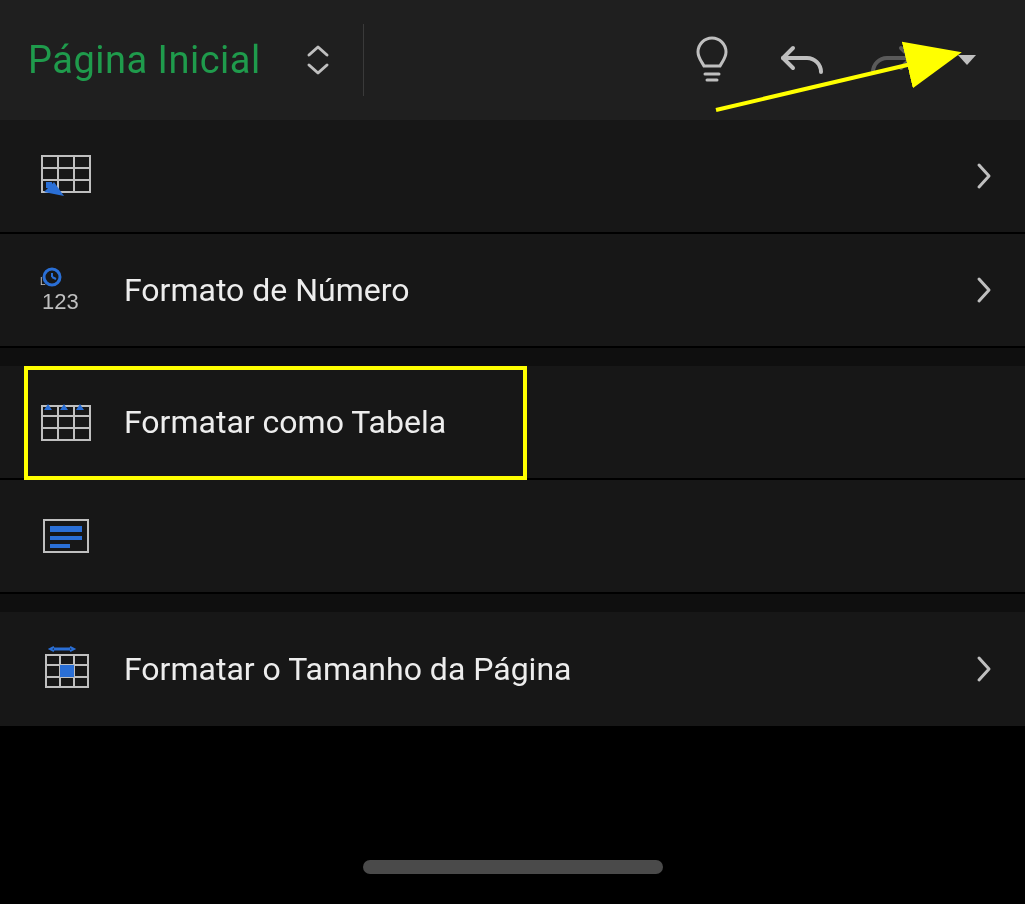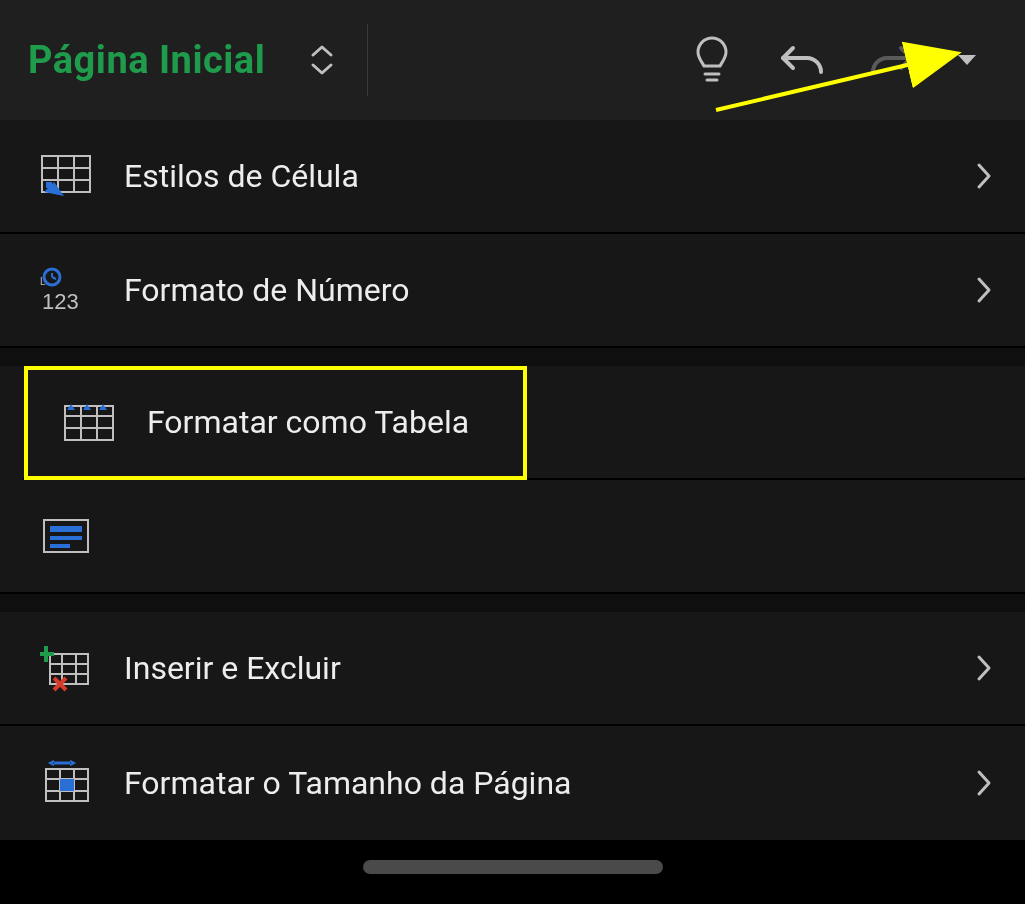--- a/index.html
+++ b/index.html
@@ -17,21 +17,21 @@
     align-items: center;
     height: 120px;
     background: #1f1f1f;
     padding: 0 28px;
     box-sizing: border-box;
     position: relative;
   }
   .toolbar .title {
     color: #1f9b4c;
     font-size: 38px;
-    font-weight: 700;
+    font-weight: 400;
     letter-spacing: 0.5px;
   }
   .toolbar .updown {
     margin-left: 30px;
     width: 54px;
     height: 80px;
     display: flex;
     flex-direction: column;
     align-items: center;
     justify-content: center;
@@ -83,21 +83,20 @@
     right: 32px;
     top: 50%;
     transform: translateY(-50%);
   }
   .gap {
     height: 18px;
     background: #0f0f0f;
   }
   .highlight-wrap {
     position: relative;
-    padding-left: 23px;
   }
   .highlight-border {
     position: absolute;
     left: 24px;
     right: 498px;
     top: 0;
     bottom: 0;
     border: 4px solid #ffff00;
     pointer-events: none;
     box-sizing: border-box;
@@ -189,21 +188,20 @@
       <svg width="52" height="48" viewBox="0 0 52 48">
         <rect x="2" y="4" width="48" height="36" fill="none" stroke="#bfbfbf" stroke-width="2"></rect>
         <line x1="2" y1="16" x2="50" y2="16" stroke="#bfbfbf" stroke-width="2"></line>
         <line x1="2" y1="28" x2="50" y2="28" stroke="#bfbfbf" stroke-width="2"></line>
         <line x1="18" y1="4" x2="18" y2="40" stroke="#bfbfbf" stroke-width="2"></line>
         <line x1="34" y1="4" x2="34" y2="40" stroke="#bfbfbf" stroke-width="2"></line>
         <path d="M4 40 L14 30 L24 44 Z" fill="#2a6fd6"></path>
         <rect x="6" y="30" width="6" height="6" fill="#2a6fd6"></rect>
       </svg>
     </div>
-    <span class="label">Estilos de Célula</span>
     <svg class="chev" width="18" height="30" viewBox="0 0 18 30">
       <polyline points="4,4 14,15 4,26" fill="none" stroke="#bfbfbf" stroke-width="3" stroke-linecap="round" stroke-linejoin="round"></polyline>
     </svg>
   </div>
 
   <div class="row">
     <div class="icon-box">
       <svg width="56" height="46" viewBox="0 0 56 46">
         <circle cx="12" cy="10" r="8" fill="none" stroke="#2a6fd6" stroke-width="3"></circle>
         <line x1="12" y1="6" x2="12" y2="10" stroke="#2a6fd6" stroke-width="2"></line>
@@ -245,39 +243,20 @@
         <rect x="4" y="6" width="44" height="32" fill="none" stroke="#bfbfbf" stroke-width="2"></rect>
         <rect x="10" y="12" width="32" height="6" fill="#2a6fd6"></rect>
         <rect x="10" y="22" width="32" height="4" fill="#2a6fd6"></rect>
         <rect x="10" y="30" width="20" height="4" fill="#2a6fd6"></rect>
       </svg>
     </div>
   </div>
 
   <div class="gap"></div>
 
-  <div class="row">
-    <div class="icon-box">
-      <svg width="52" height="48" viewBox="0 0 52 48">
-        <rect x="10" y="10" width="38" height="30" fill="none" stroke="#bfbfbf" stroke-width="2"></rect>
-        <line x1="10" y1="20" x2="48" y2="20" stroke="#bfbfbf" stroke-width="2"></line>
-        <line x1="10" y1="30" x2="48" y2="30" stroke="#bfbfbf" stroke-width="2"></line>
-        <line x1="22" y1="10" x2="22" y2="40" stroke="#bfbfbf" stroke-width="2"></line>
-        <line x1="36" y1="10" x2="36" y2="40" stroke="#bfbfbf" stroke-width="2"></line>
-        <line x1="6" y1="2" x2="6" y2="18" stroke="#1f9b4c" stroke-width="4"></line>
-        <line x1="-2" y1="10" x2="14" y2="10" stroke="#1f9b4c" stroke-width="4"></line>
-        <line x1="14" y1="46" x2="26" y2="34" stroke="#d63a2a" stroke-width="4"></line>
-        <line x1="14" y1="34" x2="26" y2="46" stroke="#d63a2a" stroke-width="4"></line>
-      </svg>
-    </div>
-    <span class="label">Inserir e Excluir</span>
-    <svg class="chev" width="18" height="30" viewBox="0 0 18 30">
-      <polyline points="4,4 14,15 4,26" fill="none" stroke="#bfbfbf" stroke-width="3" stroke-linecap="round" stroke-linejoin="round"></polyline>
-    </svg>
-  </div>
 
   <div class="row" style="border-bottom:none">
     <div class="icon-box">
       <svg width="52" height="48" viewBox="0 0 52 48">
         <rect x="6" y="10" width="42" height="32" fill="none" stroke="#bfbfbf" stroke-width="2"></rect>
         <line x1="6" y1="20" x2="48" y2="20" stroke="#bfbfbf" stroke-width="2"></line>
         <line x1="6" y1="32" x2="48" y2="32" stroke="#bfbfbf" stroke-width="2"></line>
         <line x1="20" y1="10" x2="20" y2="42" stroke="#bfbfbf" stroke-width="2"></line>
         <line x1="34" y1="10" x2="34" y2="42" stroke="#bfbfbf" stroke-width="2"></line>
         <rect x="20" y="20" width="14" height="12" fill="#2a6fd6"></rect>

